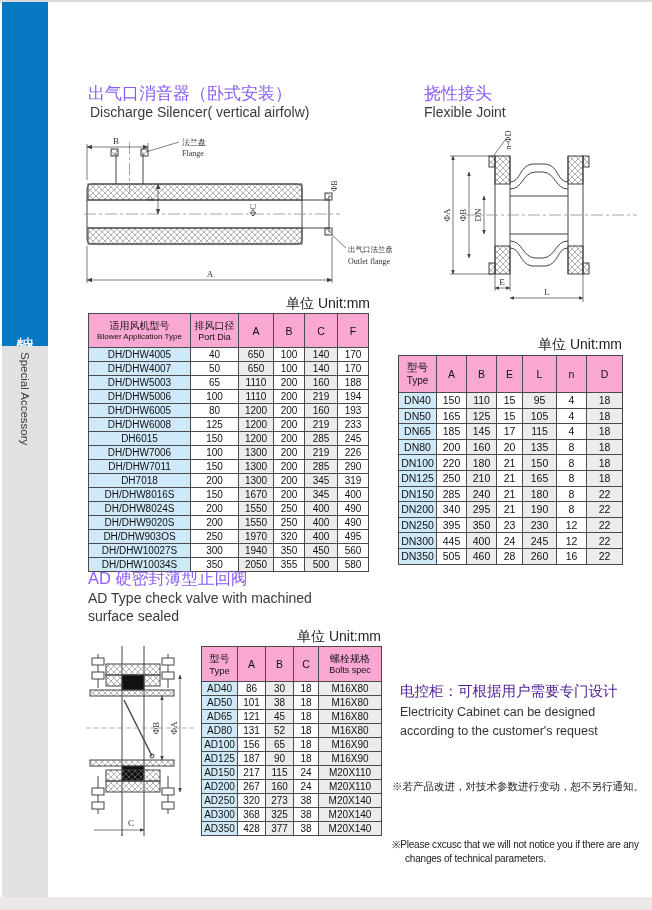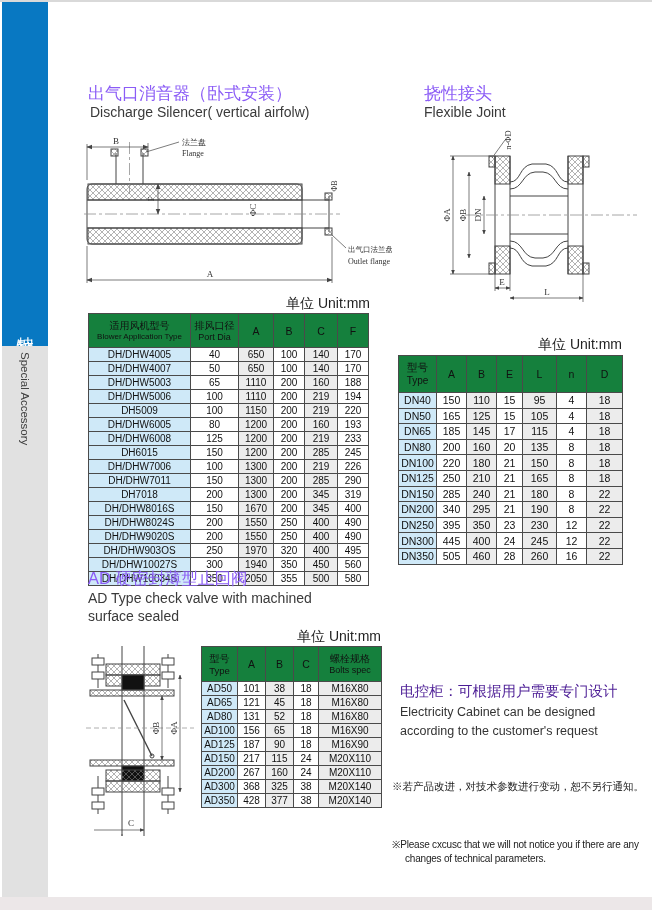--- a/index.html
+++ b/index.html
@@ -24,21 +24,21 @@
   .side-en{writing-mode:vertical-rl;color:#3f3f3f;font-size:11.5px;padding-top:6px}
 
   .title-cn{font-weight:normal;color:#8b5cf6;font-size:17px;white-space:nowrap}
   .title-cn.sm{font-size:16.5px}
   .title-en{color:#3a3a3a;font-size:14px;line-height:1.25}
   .unit{font-size:14px;color:#222;text-align:right}
 
   table{border-collapse:collapse;table-layout:fixed;color:#111}
   th,td{border:1px solid #4a4a4a;text-align:center;vertical-align:middle;
     padding:0;white-space:nowrap;overflow:hidden}
-  th{background:#15803d;font-weight:normal}
+  th{background:#f9a8d4;font-weight:normal}
   .hdr-cn{display:block;font-size:10px;line-height:1.3}
   .hdr-en{display:block;font-size:8px;line-height:1.2}
   .hdr-one{font-size:10.5px}
   .t1{width:280px}  .t1 td{height:13px;font-size:10px}
   .t2{width:224px}  .t2 td{height:14.6px;font-size:10.5px}
   .t3{width:180px}  .t3 td{height:13px;font-size:10px}
   .t1 td:nth-child(1),.t2 td:nth-child(1),.t3 td:nth-child(1){background:#cfe9f8}
   .t1 td:nth-child(3),.t1 td:nth-child(5),
   .t2 td:nth-child(3),.t2 td:nth-child(5),.t2 td:nth-child(7),
   .t3 td:nth-child(3),.t3 td:nth-child(5){background:#ececec}
@@ -169,28 +169,20 @@
         <td>160</td>
         <td>188</td>
       </tr>
       <tr>
         <td>DH/DHW5006</td>
         <td>100</td>
         <td>1110</td>
         <td>200</td>
         <td>219</td>
         <td>194</td>
-      </tr>
-      <tr>
-        <td>DH5009</td>
-        <td>100</td>
-        <td>1150</td>
-        <td>200</td>
-        <td>219</td>
-        <td>220</td>
       </tr>
       <tr>
         <td>DH/DHW6005</td>
         <td>80</td>
         <td>1200</td>
         <td>200</td>
         <td>160</td>
         <td>193</td>
       </tr>
       <tr>
@@ -537,20 +529,27 @@
       <th class="hdr-one">B</th>
       <th class="hdr-one">C</th>
       <th>
         <span class="hdr-cn">螺栓规格</span>
         <span class="hdr-en" style="font-size:9px">Bolts spec</span>
       </th>
     </tr>
   </thead>
   <tbody>
       <tr>
+        <td>AD40</td>
+        <td>86</td>
+        <td>30</td>
+        <td>18</td>
+        <td>M16X80</td>
+      </tr>
+      <tr>
         <td>AD50</td>
         <td>101</td>
         <td>38</td>
         <td>18</td>
         <td>M16X80</td>
       </tr>
       <tr>
         <td>AD65</td>
         <td>121</td>
         <td>45</td>
@@ -586,20 +585,27 @@
         <td>M20X110</td>
       </tr>
       <tr>
         <td>AD200</td>
         <td>267</td>
         <td>160</td>
         <td>24</td>
         <td>M20X110</td>
       </tr>
       <tr>
+        <td>AD250</td>
+        <td>320</td>
+        <td>273</td>
+        <td>38</td>
+        <td>M20X140</td>
+      </tr>
+      <tr>
         <td>AD300</td>
         <td>368</td>
         <td>325</td>
         <td>38</td>
         <td>M20X140</td>
       </tr>
       <tr>
         <td>AD350</td>
         <td>428</td>
         <td>377</td>

